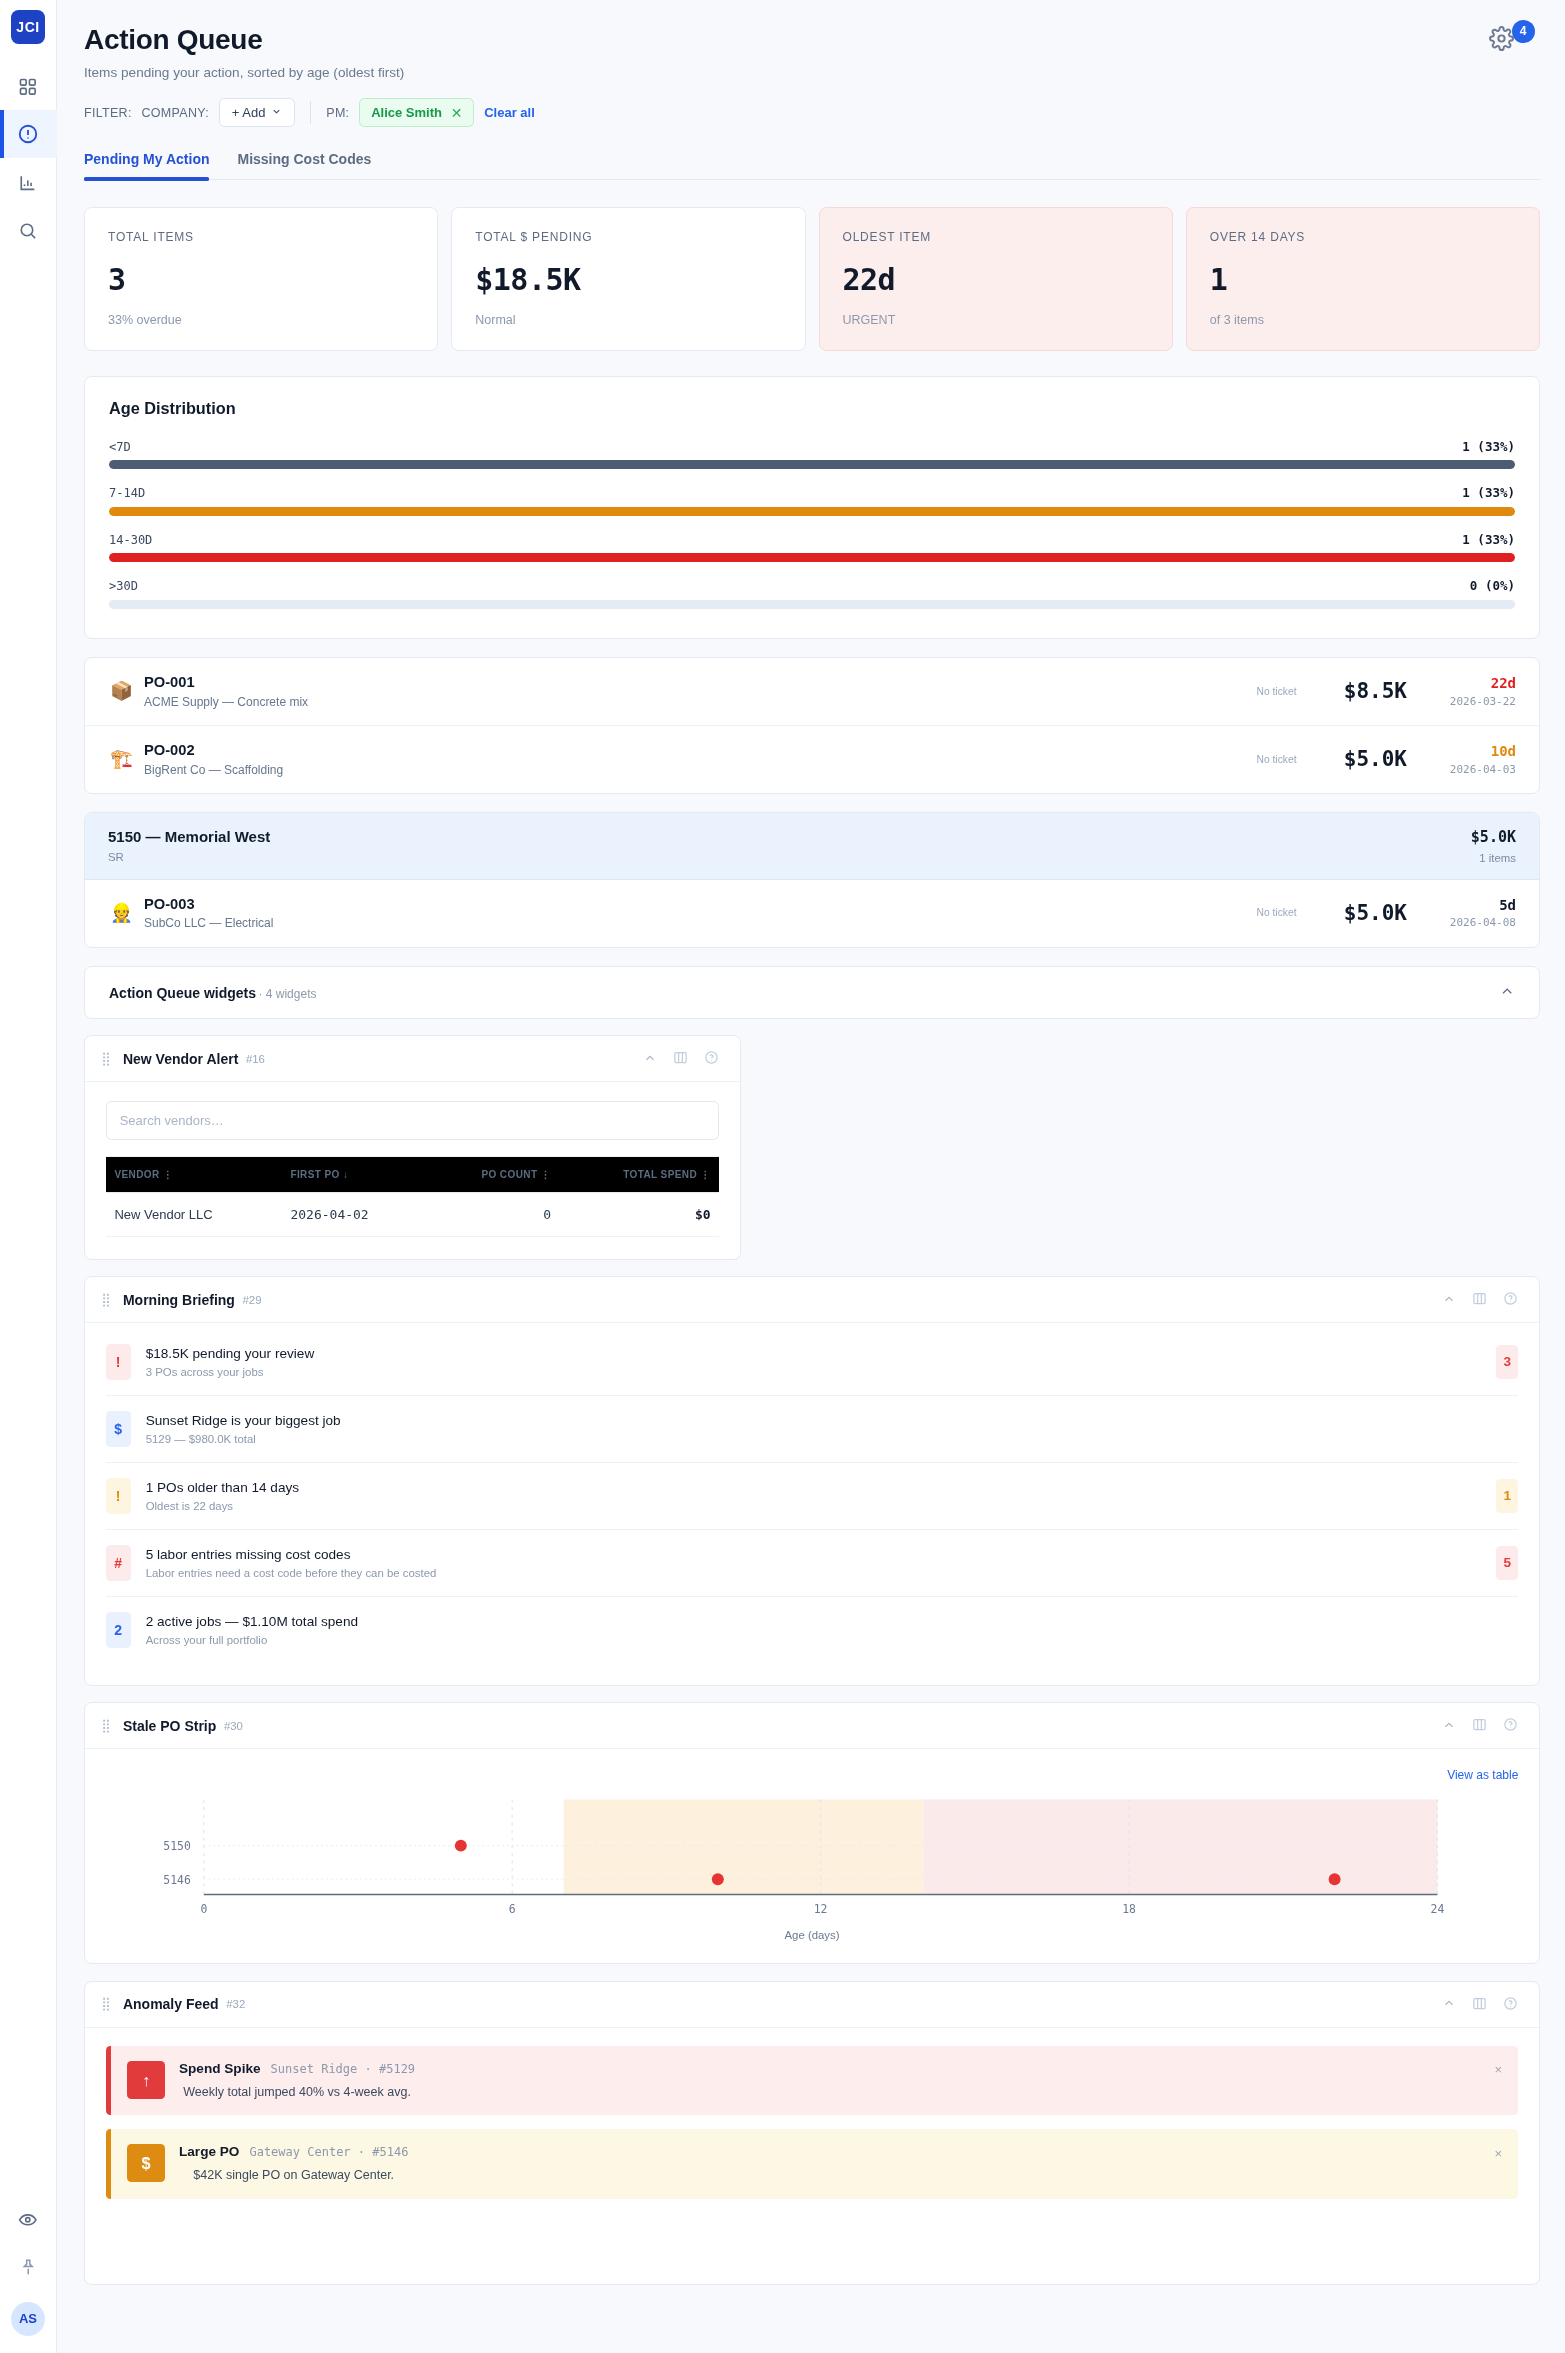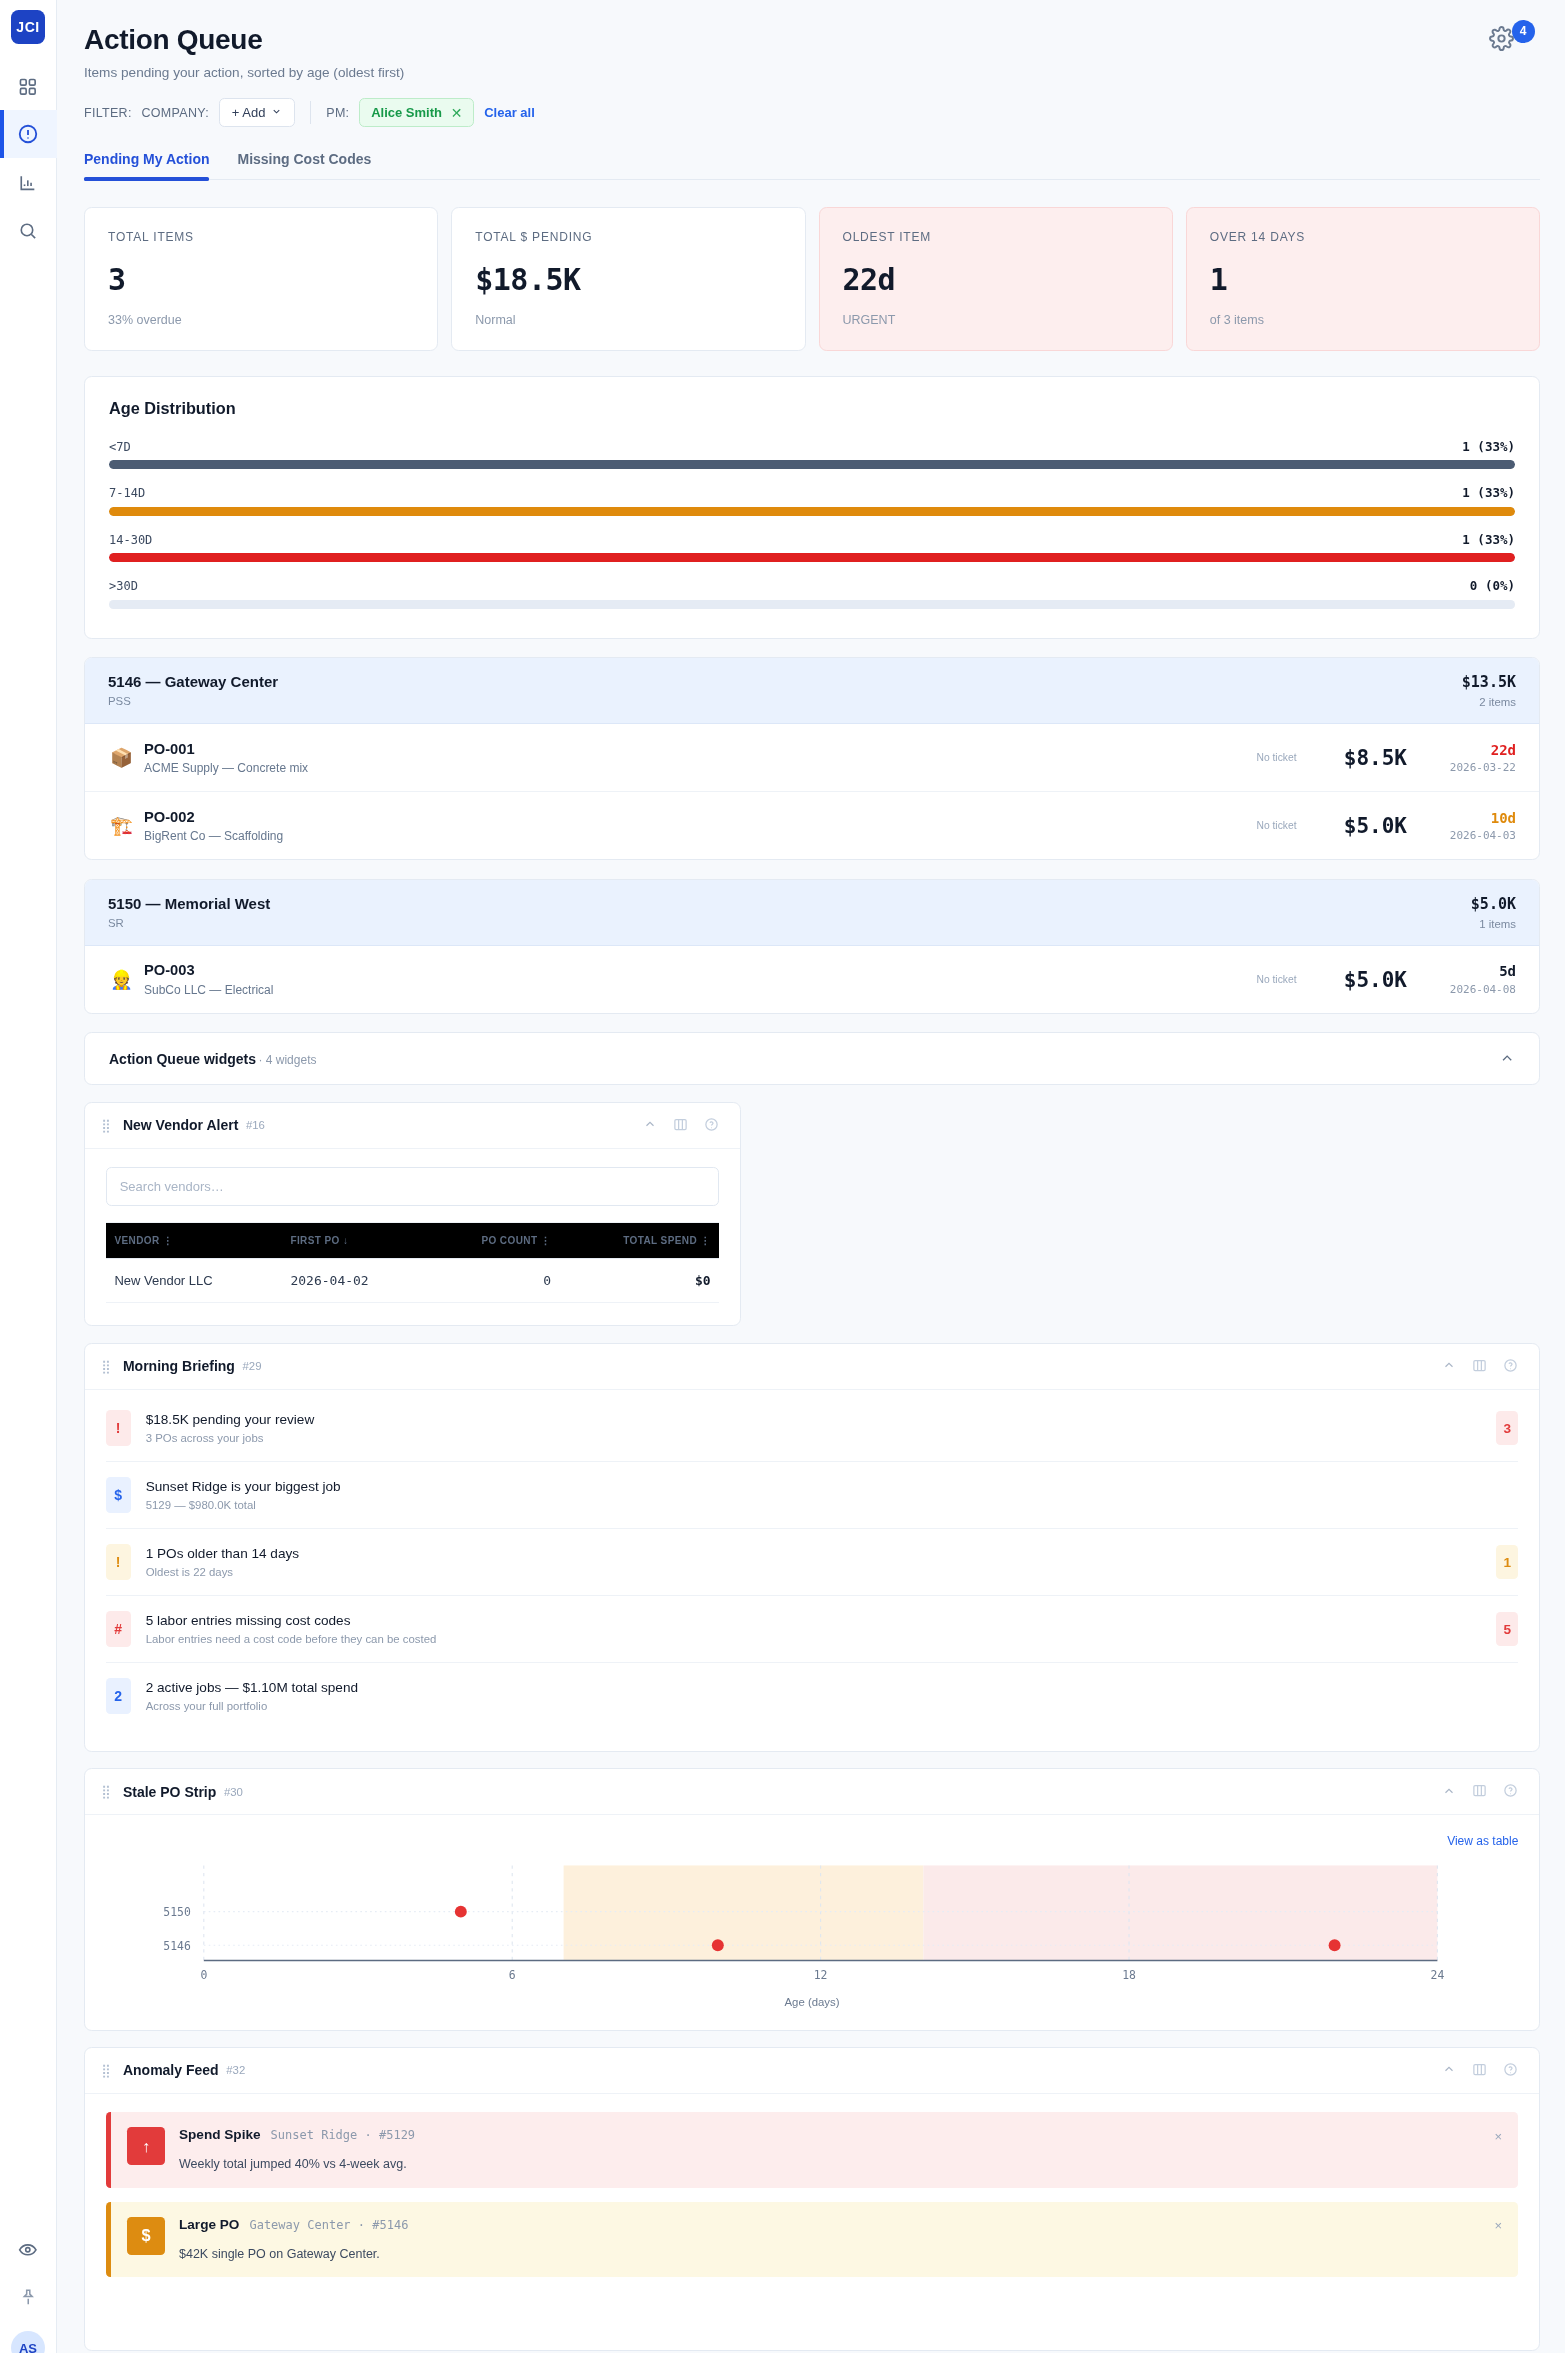--- a/index.html
+++ b/index.html
@@ -227,21 +227,21 @@
   .anom.amber { background: #fdf8e3; border-left: 5.4px solid #dd8c11; }
   .anom-ic {
     width: 38px; height: 38px; border-radius: 4.3px; flex: 0 0 38px;
     display: flex; align-items: center; justify-content: center;
     color: #fff; font-size: 16.3px; font-weight: bold; margin: 0 14px 0 16.3px;
   }
   .anom-ic.red { background: #e23b3b; }
   .anom-ic.amber { background: #dd8c11; }
   .anom-title { font-size: 13.6px; font-weight: bold; color: #111a2b; }
   .anom-meta { font-size: 12px; color: #8c99ac; font-family: "DejaVu Sans Mono", monospace; margin-left: 7.6px; }
-  .anom-body { font-size: 12.5px; color: #3c4a60; margin-top: 15px; }
+  .anom-body { font-size: 12.5px; color: #3c4a60; margin-top: 9px; text-align: center; }
   .anom-x { position: absolute; right: 16.3px; top: 16.3px; font-size: 13px; color: #9aa8bc; cursor: pointer; }
 </style>
 </head>
 <body>
 
 <div class="app">
 
   <aside class="sidebar">
     <div class="logo">JCI</div>
 
@@ -411,30 +411,20 @@
           <span class="age-label">&gt;30D</span>
           <span class="age-count">0 (0%)</span>
         </div>
         <div class="age-track">
           <div class="age-fill" style="width:0%;background:#e5ebf4"></div>
         </div>
       </div>
     </section>
 
     <section class="panel">
-      <div class="group-head">
-        <div>
-          <div class="group-name">5146 — Gateway Center</div>
-          <div class="group-sub">PSS</div>
-        </div>
-        <div>
-          <div class="group-amt">$13.5K</div>
-          <div class="group-items">2 items</div>
-        </div>
-      </div>
 
       <div class="po-row">
         <span class="po-emoji">📦</span>
         <div class="po-main">
           <div class="po-id">PO-001</div>
           <div class="po-vendor">ACME Supply — Concrete mix</div>
         </div>
         <div class="po-ticket">No ticket</div>
         <div class="po-amt">$8.5K</div>
         <div class="po-age">

